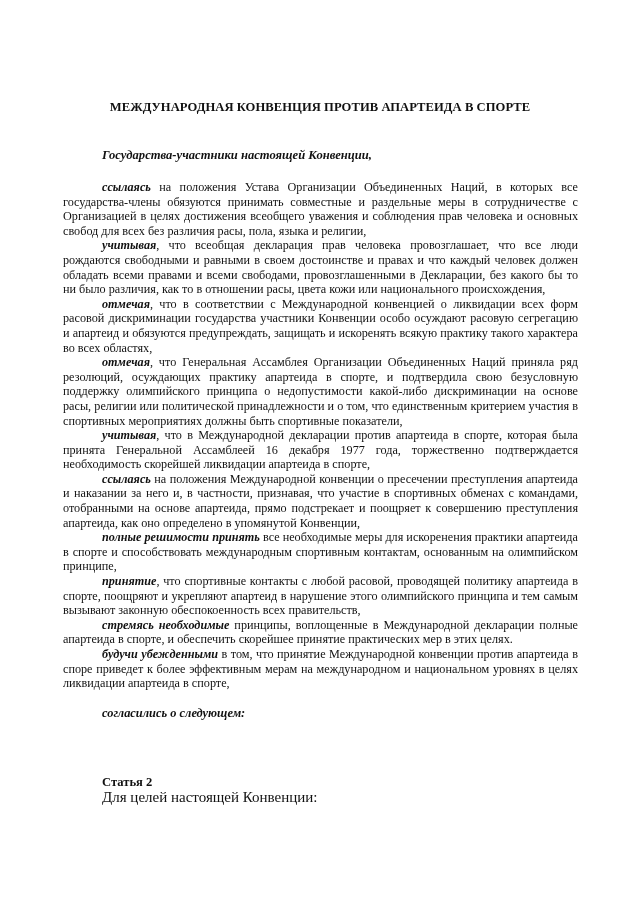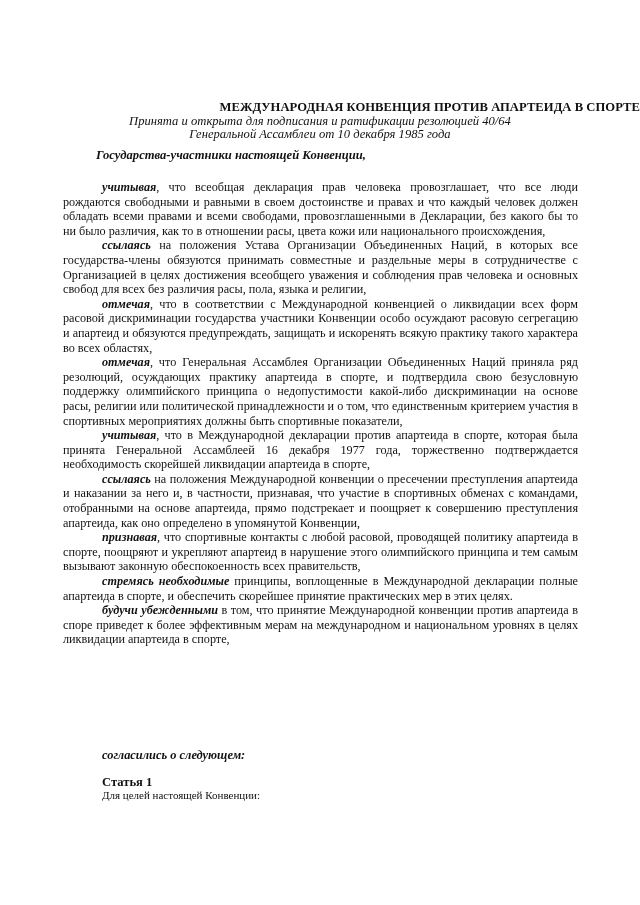--- a/index.html
+++ b/index.html
@@ -3,69 +3,66 @@
 <meta charset="utf-8">
 <style>
   html, body { margin: 0; padding: 0; background: #ffffff; }
   body { width: 640px; height: 905px; position: relative; overflow: hidden; }
   .page {
     position: absolute; left: 0; top: 0; width: 640px; height: 905px;
     background: #fff; color: #111;
     font-family: "Liberation Serif", "DejaVu Serif", serif;
   }
   .title {
-    position: absolute; top: 100px; left: 0; width: 640px; text-align: right;
+    position: absolute; top: 100px; left: 0; width: 640px; text-align: center;
     font-weight: bold; font-size: 12.6px; letter-spacing: 0.05px;
   }
   .subtitle {
     position: absolute; top: 115px; left: 0; width: 640px; text-align: center;
     font-style: italic; font-size: 12.6px; line-height: 12.5px;
   }
   .preamble-head {
-    position: absolute; top: 148px; left: 96px;
+    position: absolute; top: 148px; left: 102px;
     font-weight: bold; font-style: italic; font-size: 12.6px;
   }
   .body {
     position: absolute; top: 180px; left: 63px; width: 515px;
     font-size: 12.2px; line-height: 14.6px; text-align: justify;
   }
   .body p { margin: 0; text-indent: 39px; }
   .body p .kw { font-weight: bold; font-style: italic; }
   .agree {
-    position: absolute; top: 748px; left: 102px;
+    position: absolute; top: 706px; left: 102px;
     font-weight: bold; font-style: italic; font-size: 12.4px;
   }
   .article-title {
     position: absolute; top: 775px; left: 102px;
     font-weight: bold; font-size: 12.6px;
   }
   .article-text {
     position: absolute; top: 789px; left: 102px;
-    font-size: 11px;
+    font-size: 15px;
   }
 </style>
 </head>
 <body>
 
 <div class="page">
   <div class="title">МЕЖДУНАРОДНАЯ КОНВЕНЦИЯ ПРОТИВ АПАРТЕИДА В СПОРТЕ</div>
-  <div class="subtitle">
-    <div>Принята и открыта для подписания и ратификации резолюцией 40/64</div>
-    <div>Генеральной Ассамблеи от 10 декабря 1985 года</div>
-  </div>
   <div class="preamble-head">Государства-участники настоящей Конвенции,</div>
 
   <div class="body">
+    <p><span class="kw">ссылаясь</span><span> на положения Устава Организации Объединенных Наций, в которых все государства-члены обязуются принимать совместные и раздельные меры в сотрудничестве с Организацией в целях достижения всеобщего уважения и соблюдения прав человека и основных свобод для всех без различия расы, пола, языка и религии,</span></p>
     <p><span class="kw">учитывая</span><span>, что всеобщая декларация прав человека провозглашает, что все люди рождаются свободными и равными в своем достоинстве и правах и что каждый человек должен обладать всеми правами и всеми свободами, провозглашенными в Декларации, без какого бы то ни было различия, как то в отношении расы, цвета кожи или национального происхождения,</span></p>
-    <p><span class="kw">ссылаясь</span><span> на положения Устава Организации Объединенных Наций, в которых все государства-члены обязуются принимать совместные и раздельные меры в сотрудничестве с Организацией в целях достижения всеобщего уважения и соблюдения прав человека и основных свобод для всех без различия расы, пола, языка и религии,</span></p>
     <p><span class="kw">отмечая</span><span>, что в соответствии с Международной конвенцией о ликвидации всех форм расовой дискриминации государства участники Конвенции особо осуждают расовую сегрегацию и апартеид и обязуются предупреждать, защищать и искоренять всякую практику такого характера во всех областях,</span></p>
     <p><span class="kw">отмечая</span><span>, что Генеральная Ассамблея Организации Объединенных Наций приняла ряд резолюций, осуждающих практику апартеида в спорте, и подтвердила свою безусловную поддержку олимпийского принципа о недопустимости какой-либо дискриминации на основе расы, религии или политической принадлежности и о том, что единственным критерием участия в спортивных мероприятиях должны быть спортивные показатели,</span></p>
     <p><span class="kw">учитывая</span><span>, что в Международной декларации против апартеида в спорте, которая была принята Генеральной Ассамблеей 16 декабря 1977 года, торжественно подтверждается необходимость скорейшей ликвидации апартеида в спорте,</span></p>
     <p><span class="kw">ссылаясь</span><span> на положения Международной конвенции о пресечении преступления апартеида и наказании за него и, в частности, признавая, что участие в спортивных обменах с командами, отобранными на основе апартеида, прямо подстрекает и поощряет к совершению преступления апартеида, как оно определено в упомянутой Конвенции,</span></p>
-    <p><span class="kw">признавая</span><span>, что спортивные контакты с любой расовой, проводящей политику апартеида в спорте, поощряют и укрепляют апартеид в нарушение этого олимпийского принципа и тем самым вызывают законную обеспокоенность всех правительств,</span></p>
+    <p><span class="kw">полные решимости принять</span><span> все необходимые меры для искоренения практики апартеида в спорте и способствовать международным спортивным контактам, основанным на олимпийском принципе,</span></p>
+    <p><span class="kw">принятие</span><span>, что спортивные контакты с любой расовой, проводящей политику апартеида в спорте, поощряют и укрепляют апартеид в нарушение этого олимпийского принципа и тем самым вызывают законную обеспокоенность всех правительств,</span></p>
     <p><span class="kw">стремясь необходимые</span><span> принципы, воплощенные в Международной декларации полные апартеида в спорте, и обеспечить скорейшее принятие практических мер в этих целях.</span></p>
     <p><span class="kw">будучи убежденными</span><span> в том, что принятие Международной конвенции против апартеида в споре приведет к более эффективным мерам на международном и национальном уровнях в целях ликвидации апартеида в спорте,</span></p>
   </div>
 
   <div class="agree">согласились о следующем:</div>
-  <div class="article-title">Статья 1</div>
+  <div class="article-title">Статья 2</div>
   <div class="article-text">Для целей настоящей Конвенции:</div>
 </div>
 
 </body></html>

